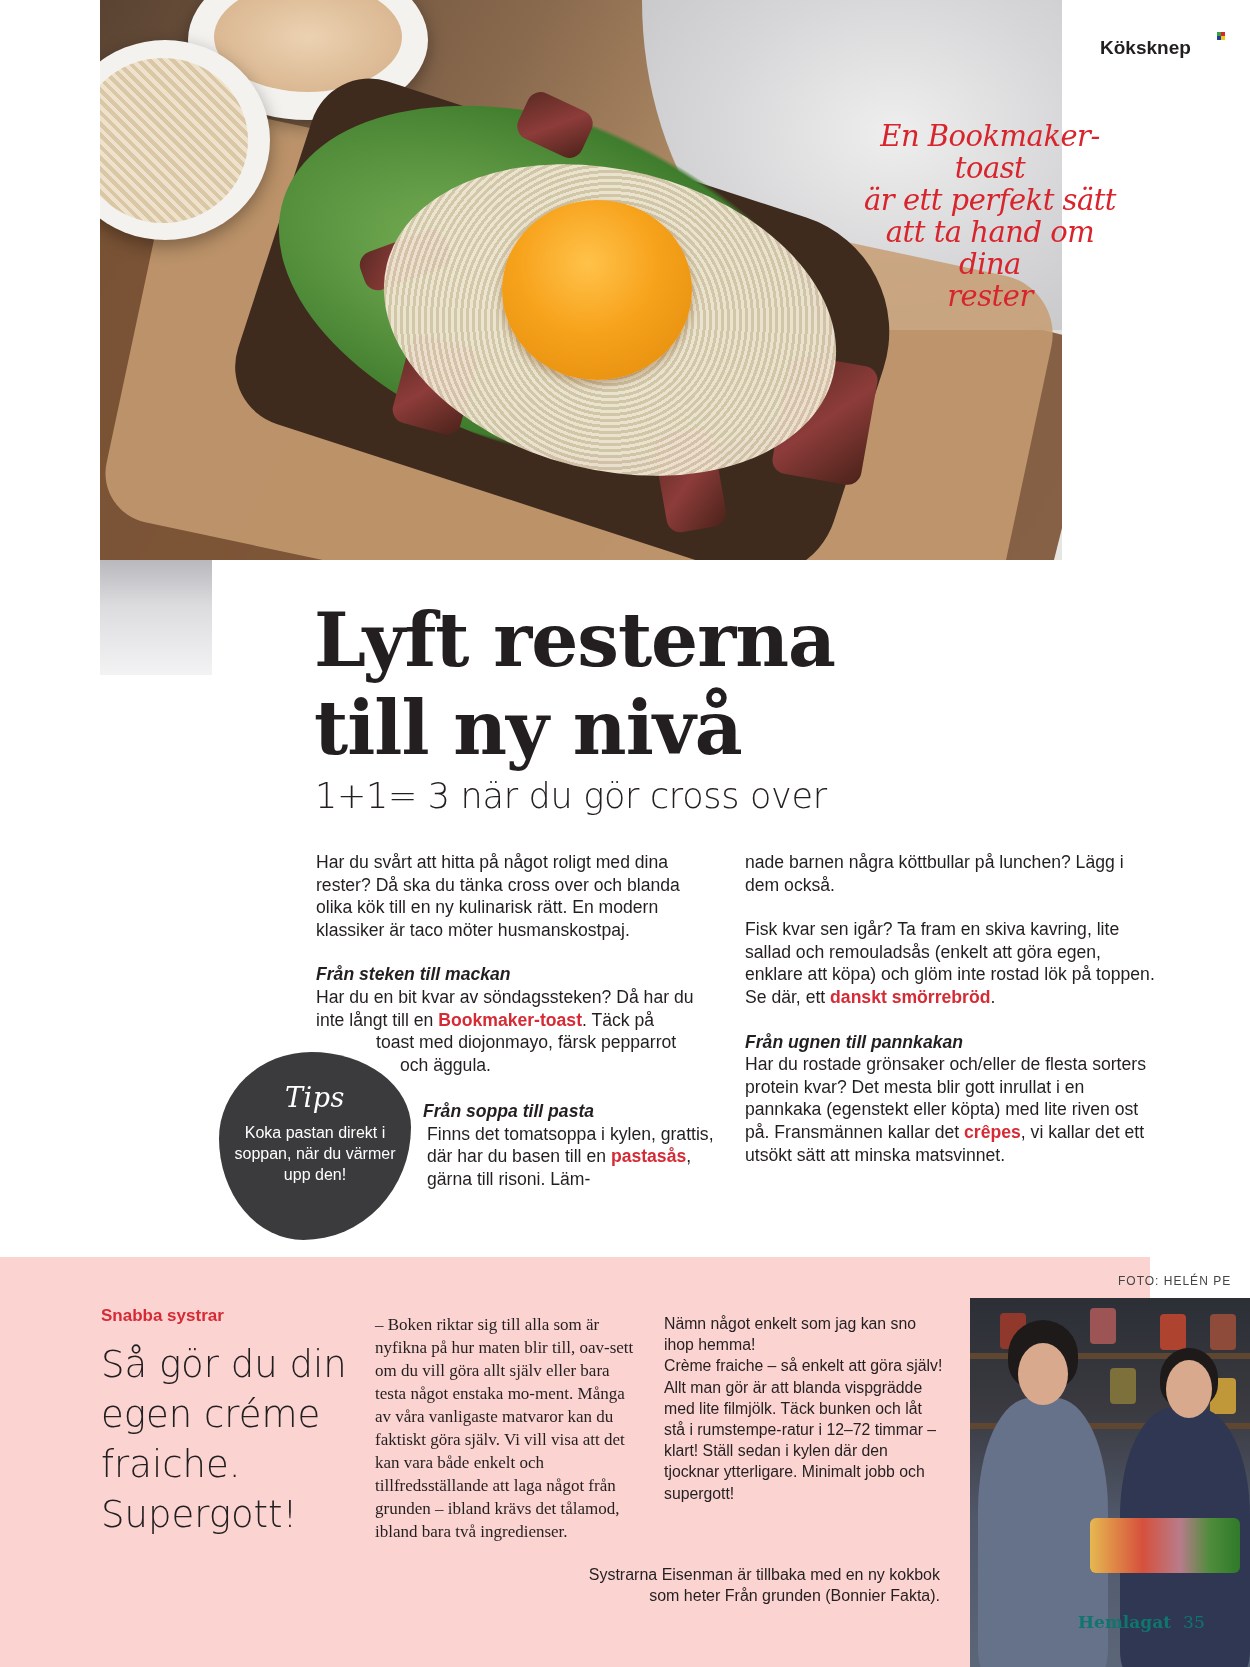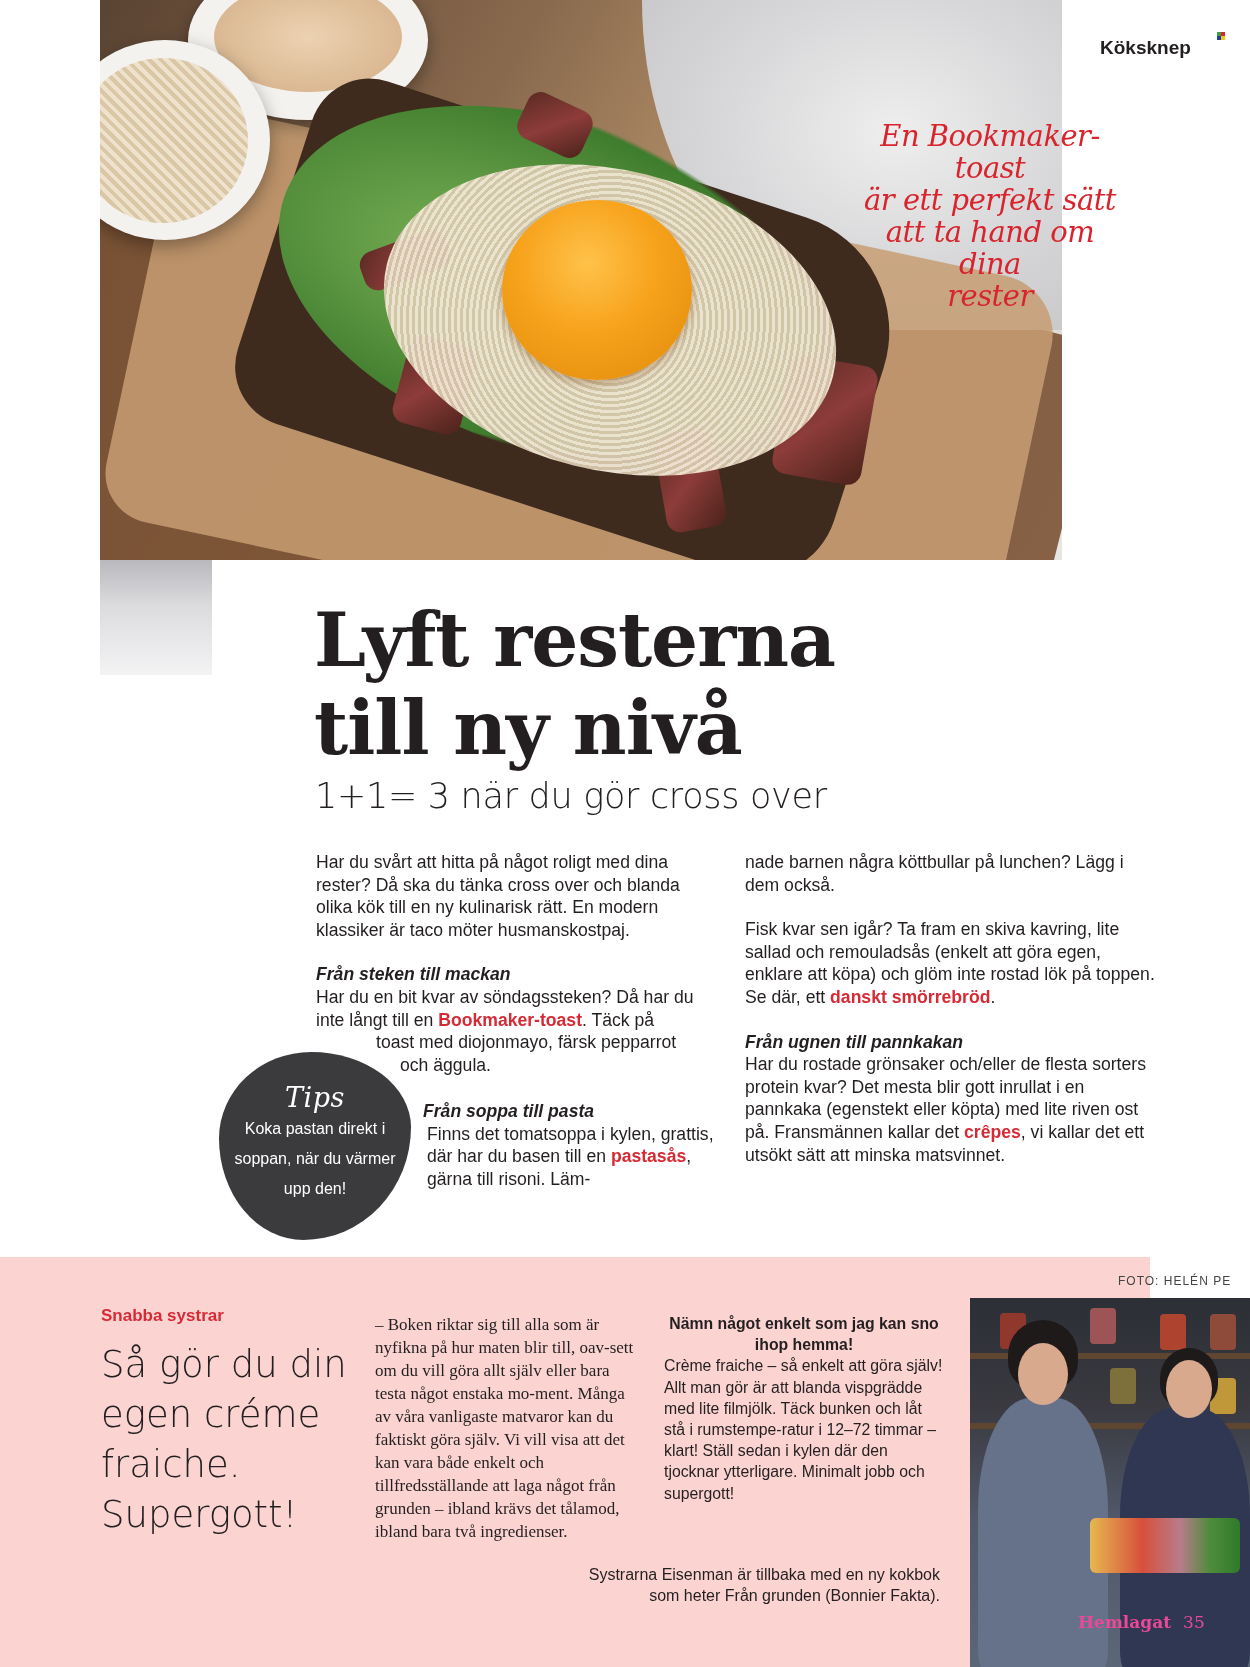--- a/index.html
+++ b/index.html
@@ -69,44 +69,44 @@
   .indent2 { padding-left: 84px; }
   .col-soppa { left: 423px; top: 1100px; width: 300px; }
   .col-right { left: 745px; top: 851px; width: 410px; }
 
   
   .tips {
     position:absolute; left:219px; top:1052px; width:192px; height:188px; background:#3b3a3c;
     border-radius: 48% 52% 56% 44% / 46% 40% 60% 54%; color:#fff; text-align:center;
   }
   .tips-title { font-family:"DejaVu Serif", serif; font-style: italic; font-size: 27px; margin-top: 30px; letter-spacing: .5px; }
-  .tips-text { font-family:"Liberation Sans", sans-serif; font-size:16px; line-height: 30px; margin-top: 1px; padding: 0 10px; }
+  .tips-text { font-family:"Liberation Sans", sans-serif; font-size:16px; line-height: 21px; margin-top: 9px; padding: 0 10px; }
 
   
   .pink { position:absolute; left:0; top:1257px; width:1150px; height:410px; background:#fbd4d2; }
   .kicker { position:absolute; left:101px; top:1306px; font-family:"Liberation Sans", sans-serif; font-weight:bold; font-size:17px; color:#d62a35; }
   .pink-head { position:absolute; left:101px; top:1340px; width:260px; font-family:"DejaVu Sans", sans-serif; font-weight: 300; font-size:37px; line-height:50px; color:#231f20; }
   .pink-col1 { position:absolute; left:375px; top:1313px; width:270px; font-family:Liberation Serif, serif; font-size:17px; line-height:23px; color:#231f20; }
   .pink-col2 { position:absolute; left:664px; top:1313px; width:280px; font-family:"Liberation Sans", sans-serif; font-size:15.8px; line-height:21.2px; color:#231f20; }
-  .pink-col2 .q { font-weight: bold; text-align: center; }
+  .pink-col2 .q { font-weight: normal; }
   .caption { position:absolute; left:540px; top:1564px; width:400px; text-align:right; font-family:"Liberation Sans", sans-serif; font-size:16px; line-height:21px; color:#231f20; }
 
   .credit { position:absolute; left:1118px; top:1274px; font-family:"Liberation Sans", sans-serif; font-size:12px; letter-spacing:1px; color:#444; }
 
   
   .portrait { position:absolute; left:970px; top:1298px; width:280px; height:369px; overflow:hidden;
     background: linear-gradient(180deg, #2c2f36 0%, #3a3a40 30%, #50586a 60%, #5c6679 100%); }
   .shelf { position:absolute; left:0; height:6px; width:100%; background:#5e4630; }
   .jar { position:absolute; width:26px; height:36px; border-radius:4px; opacity:.85; }
   .person { position:absolute; border-radius: 40% 40% 10% 10%; }
   .face { position:absolute; border-radius:50%; background:#d9a98e; }
   .hair { position:absolute; border-radius:50% 50% 40% 40%; background:#1e1a1a; }
   .basket { position:absolute; left:120px; top:220px; width:150px; height:55px; border-radius: 6px;
     background: linear-gradient(90deg, #e6b850 0%, #d6503c 35%, #b87c8a 60%, #4e8c3a 80%, #2f7a2a 100%); }
-  .folio { position:absolute; left:1078px; top:1612px; font-family:"DejaVu Serif", serif; font-weight:bold; font-size:17px; color:#ec4899; }
+  .folio { position:absolute; left:1078px; top:1612px; font-family:"DejaVu Serif", serif; font-weight:bold; font-size:17px; color:#0f766e; }
   .folio .num { font-weight: normal; margin-left: 12px; }
 </style>
 </head>
 <body>
 
 <div class="hero">
   <div class="board"></div>
   <div class="marble"></div>
   <div class="paper"></div>
   <div class="bowl b1"></div>

